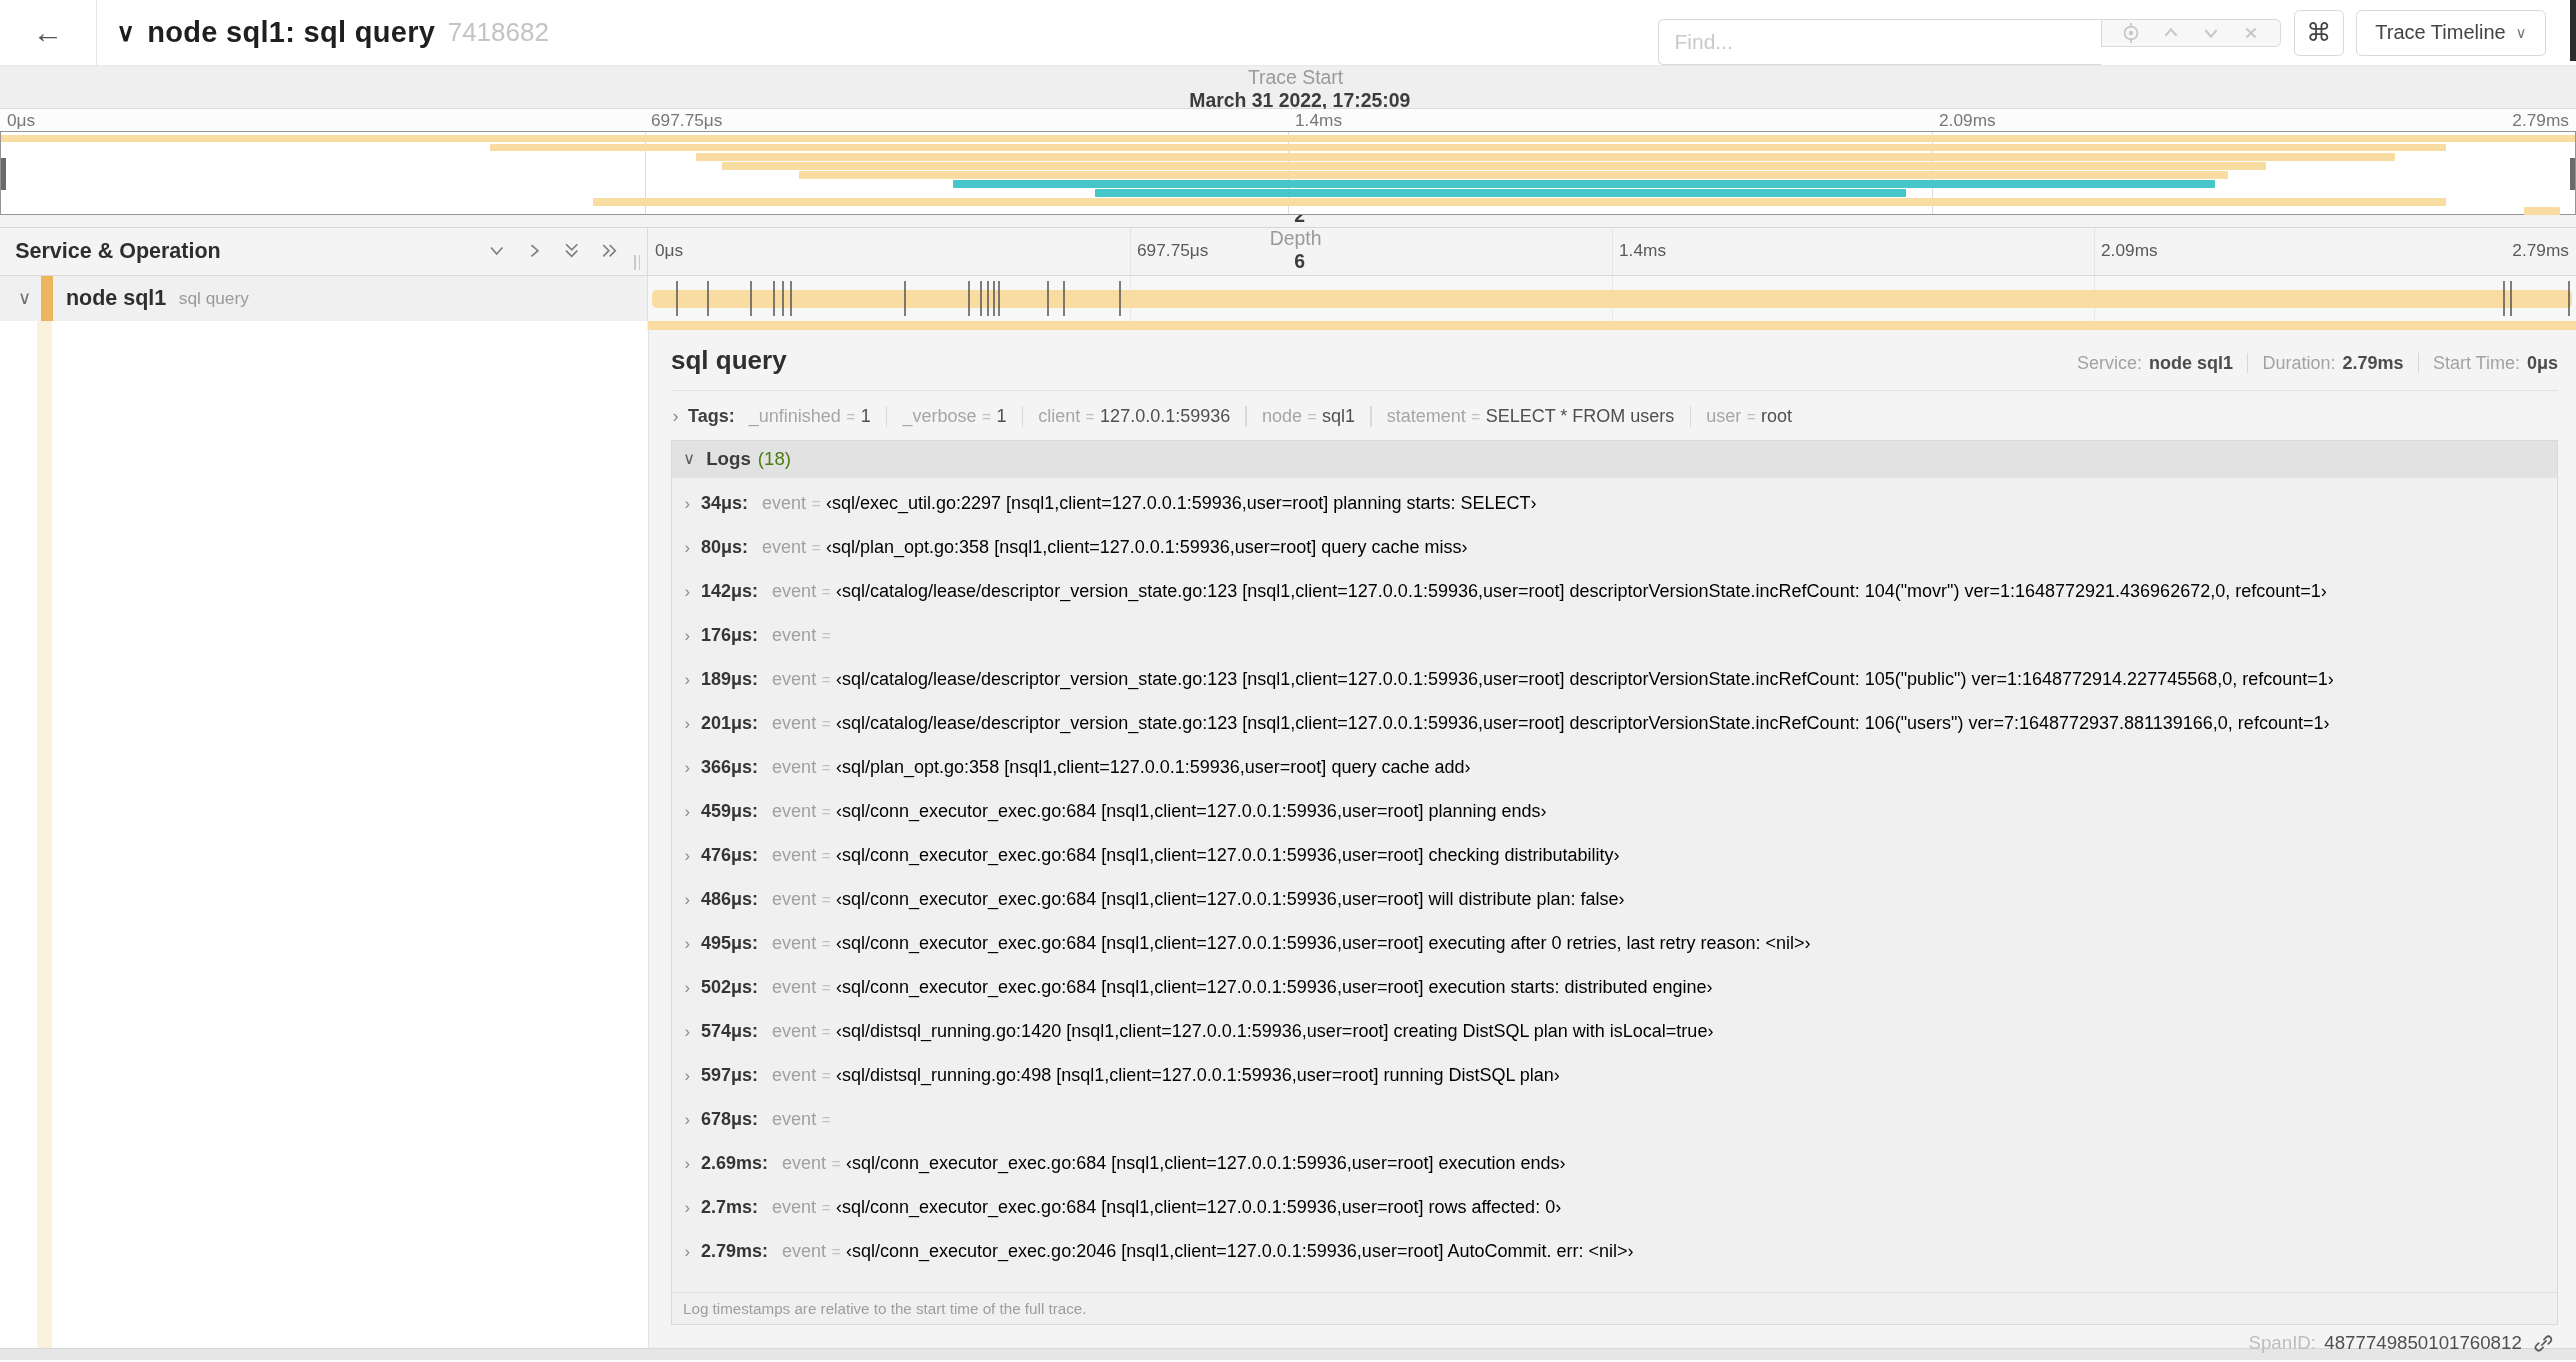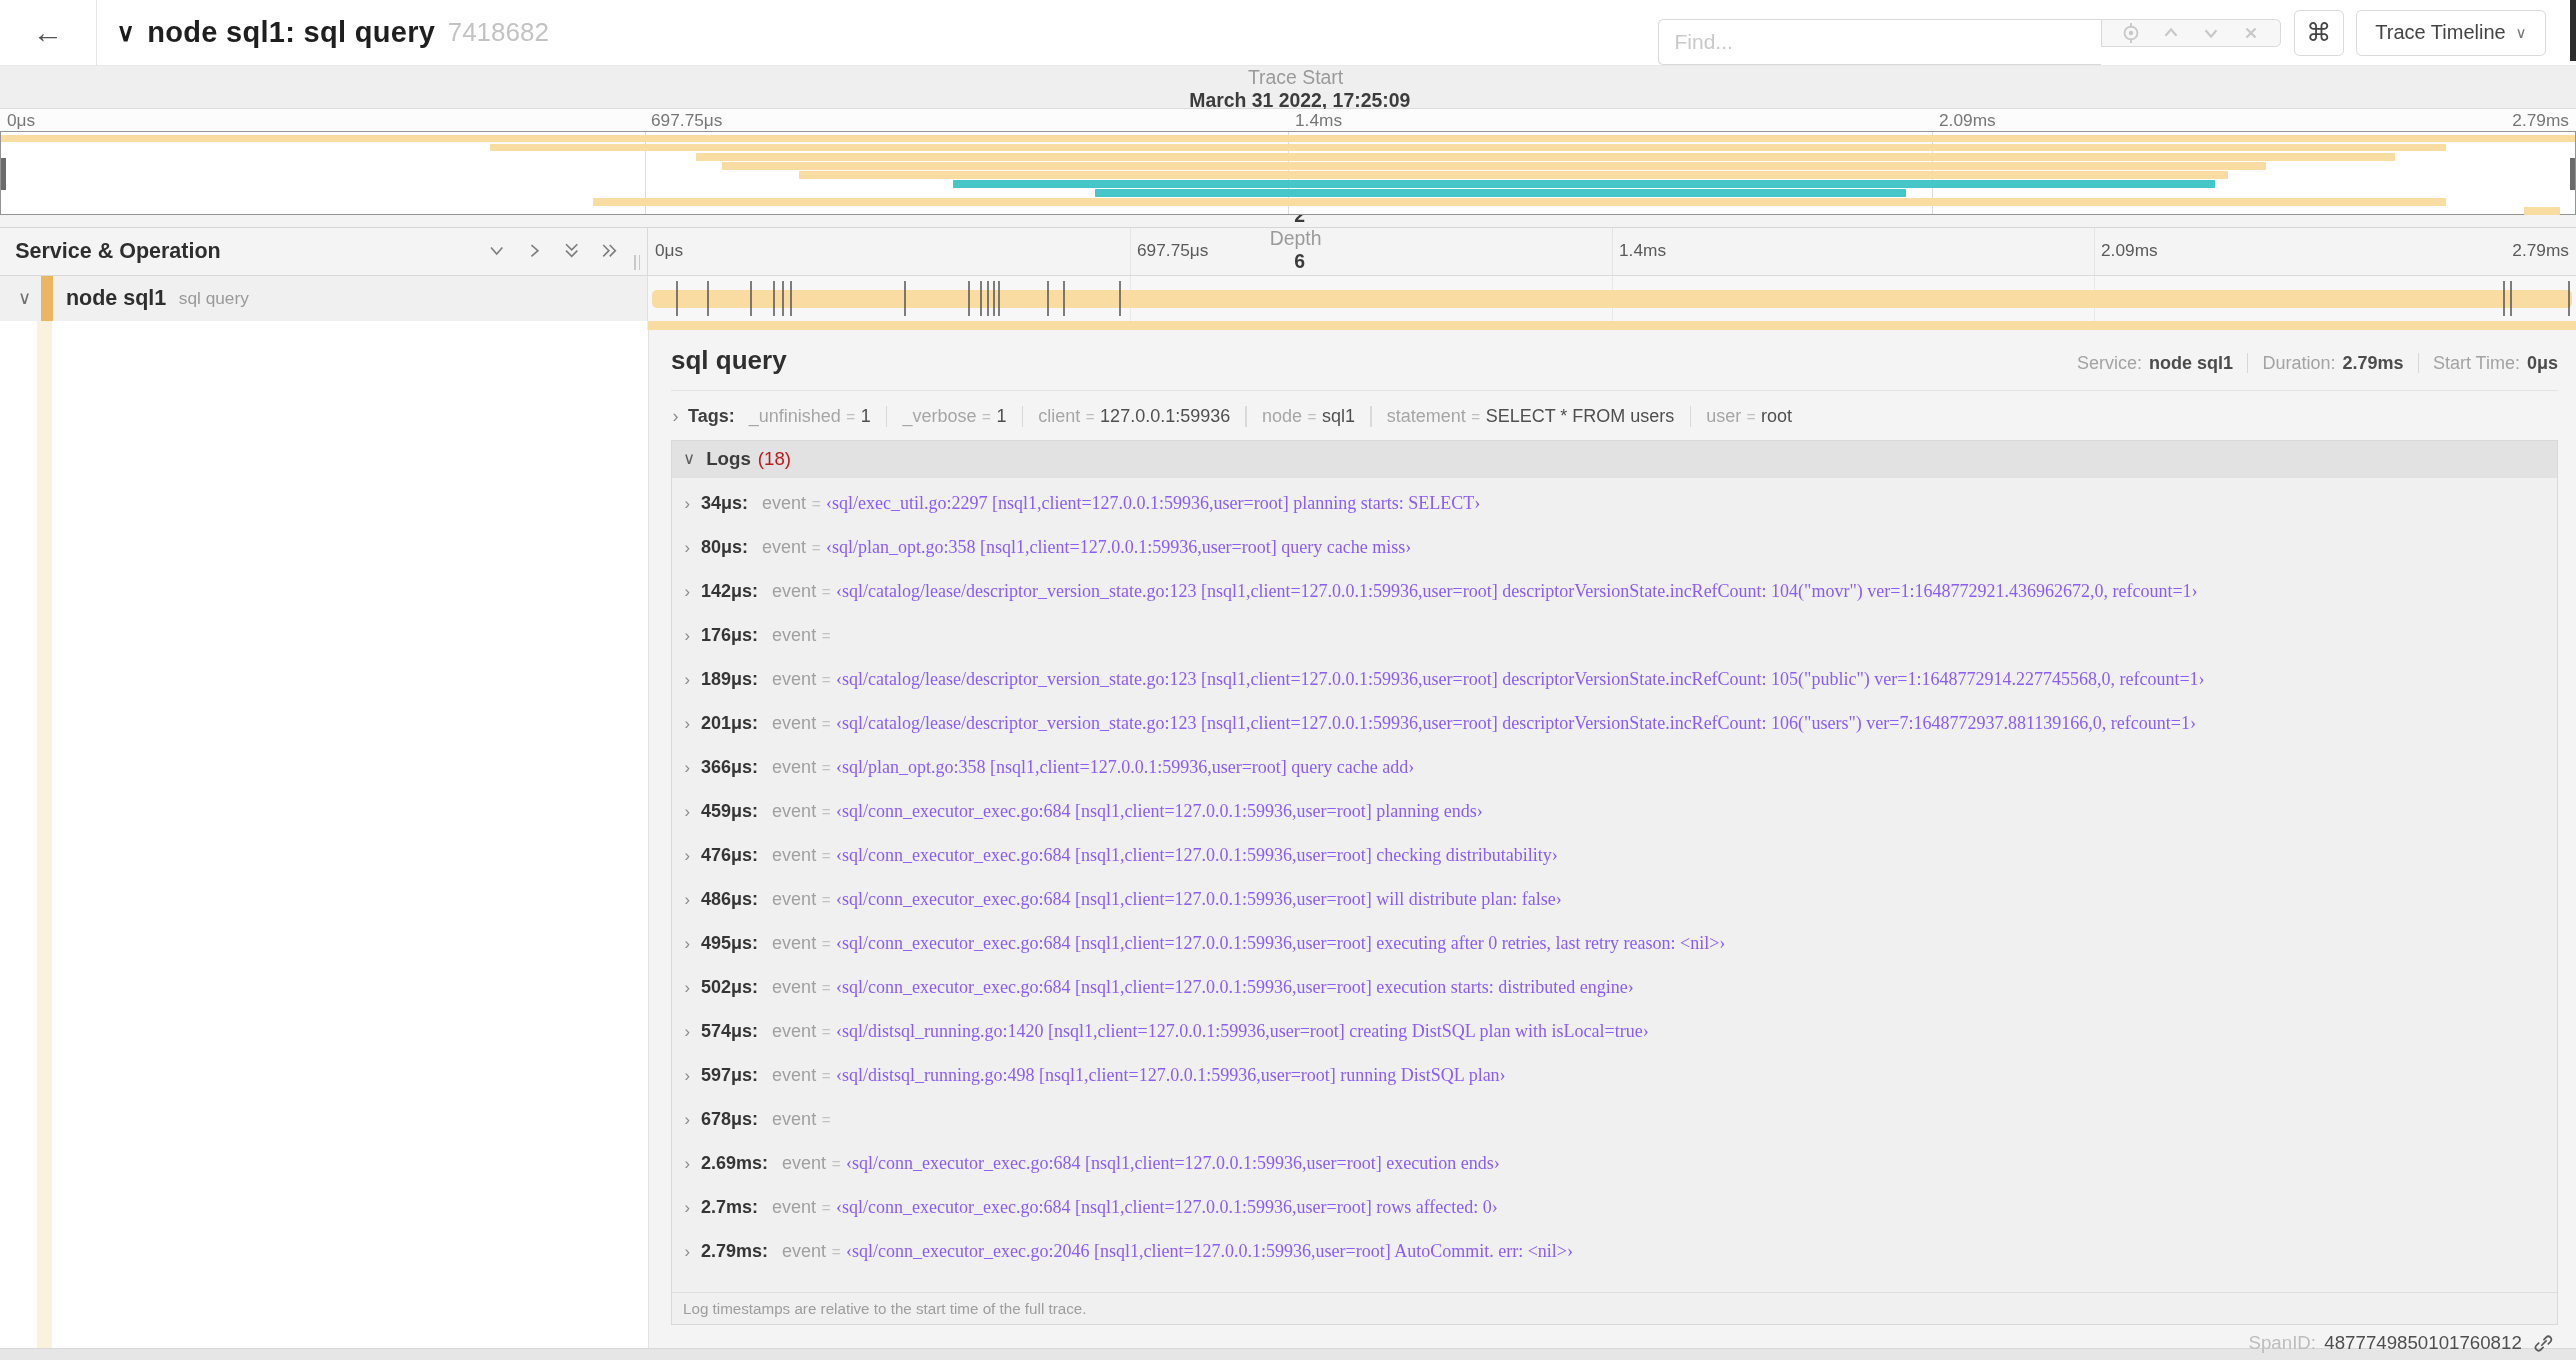--- a/index.html
+++ b/index.html
@@ -85,28 +85,28 @@
   .tag-item { display:flex; align-items:center; }
   .tag-key { color:#a6a6a6; }
   .tag-eq { color:#bfbfbf; margin:0 5.5px; font-size:15.2px; }
   .tag-val { color:#4f4f4f; }
   .tag-sep { width:1.4px; height:21px; background:#d9d9d9; margin:0 15.2px; }
 
   .logs-block { border:1.4px solid #d9d9d9; background:#f0f0f0; }
   .logs-head { display:flex; align-items:center; height:37px; background:#e2e2e2; padding-left:11px; font-size:18.7px; cursor:pointer; }
   .logs-head .chev { color:#5f5f5f; margin-right:11px; font-size:16.6px; }
   .logs-title { font-weight:bold; color:#3c3c3c; margin-right:7px; }
-  .logs-count { color:#b91c1c; }
+  .logs-count { color:#4d7c0f; }
   .logs-list { padding:15.2px 0 7px 0; }
   .log-row { display:flex; align-items:baseline; height:44px; padding-left:12.5px; font-size:18px; cursor:pointer; }
   .log-row .chev { color:#8a8a8a; margin-right:11px; font-size:16.6px; }
   .log-time { font-weight:bold; color:#353535; margin-right:14px; white-space:nowrap; }
   .log-eventkey { color:#a0a0a0; }
   .log-eq { color:#c2c2c2; margin:0 5.5px; font-size:15.2px; }
-  .log-val { color:#8b5cf6; white-space:nowrap; overflow:hidden;font-family:Liberation Serif, serif; }
+  .log-val { color:#000000; white-space:nowrap; overflow:hidden; }
   .logs-note { border-top:1.4px solid #dedede; height:32px; display:flex; align-items:center; padding-left:11px; font-size:15.2px; color:#9d9d9d; background:#f0f0f0; }
 
   .spanid-row { display:flex; align-items:center; justify-content:flex-end; height:37px; font-size:18.7px; padding-right:4.2px; }
   .spanid-label { color:#bdbdbd; }
   .spanid-value { color:#4f4f4f; margin-left:8.3px; }
   .spanid-row svg { margin-left:11px; display:block; cursor:pointer; }
 
   .bottom-band { height:12.5px; background:#e6e6e6; border-top:1.4px solid #d8d8d8; }
 
   .right-scrollbar { position:absolute; top:0; right:0; width:6.2px; height:1363px; background:transparent; }

